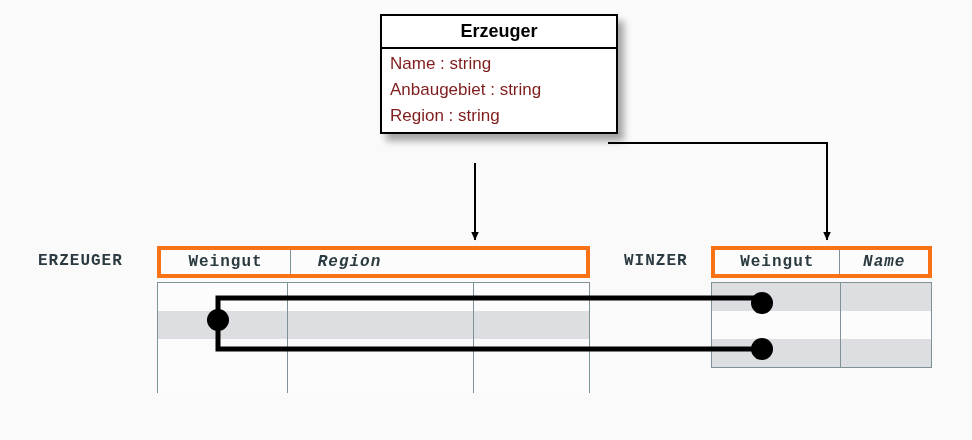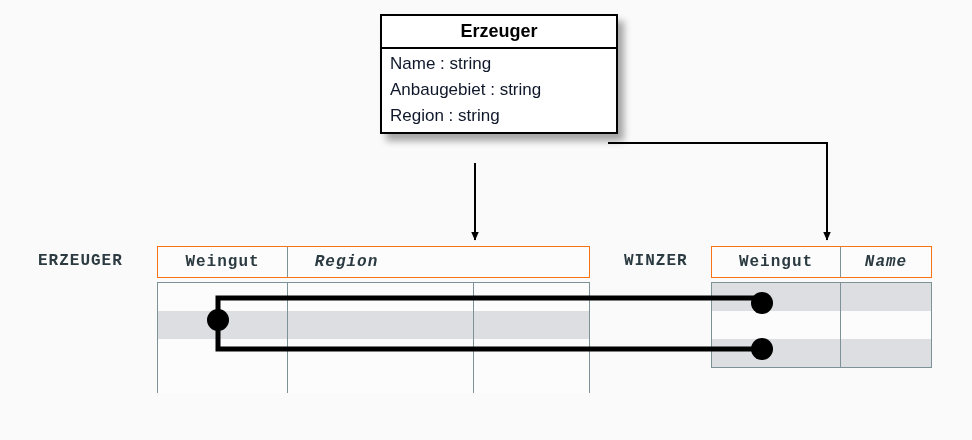--- a/index.html
+++ b/index.html
@@ -35,21 +35,21 @@
     padding: 4px 0 4px 0;
     border-bottom: 2px solid #000;
     line-height: 1.25;
     font-family: "Liberation Sans", sans-serif;
   }
   .uml-attrs {
     padding: 2px 0 3px 0;
   }
   .uml-attr {
     font-size: 17px;
-    color: #0f172a;
+    color: #7f1d1d;
     line-height: 26px;
     height: 26px;
     padding-left: 8px;
     white-space: nowrap;
     font-family: "Liberation Sans", sans-serif;
   }
 
   
   .rel-label {
     position: absolute;
@@ -60,21 +60,21 @@
     color: #2b3b41;
     white-space: nowrap;
   }
   .rel-table {
     position: absolute;
     box-sizing: border-box;
   }
   .rel-head {
     display: flex;
     box-sizing: border-box;
-    border: 1px solid #f97316;
+    border: 4px solid #f97316;
     background: #fcfcfc;
     height: 32px;
   }
   .rel-head .cell {
     box-sizing: border-box;
     display: flex;
     align-items: center;
     justify-content: center;
     font-family: "Liberation Mono", monospace;
     font-weight: bold;

